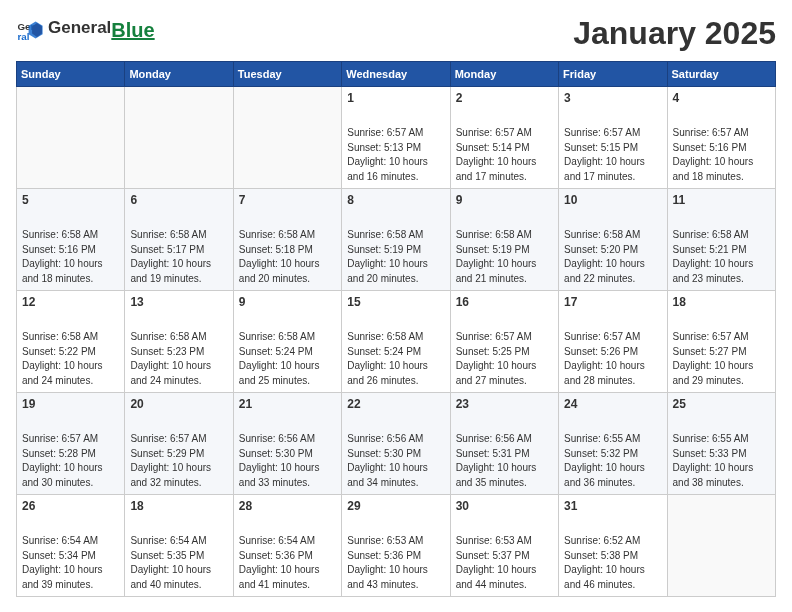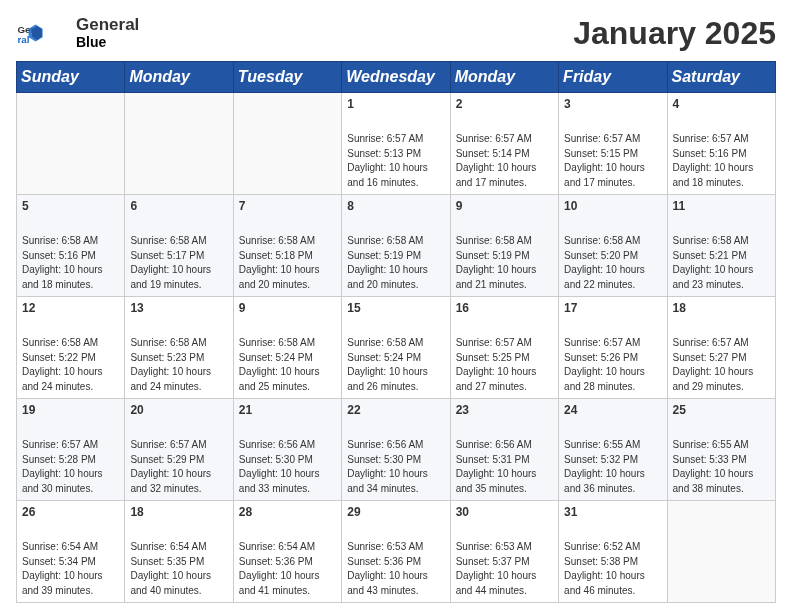--- a/index.html
+++ b/index.html
@@ -39,26 +39,25 @@
       color: #555;
     }
     .calendar {
       width: 100%;
       border-collapse: collapse;
       border: 1px solid #ccc;
     }
     .calendar th {
       background-color: #2255a4;
       color: #fff;
-      font-size: 16px;
+      font-size: 11px;
       font-weight: bold;
       padding: 6px 4px;
       text-align: left;
       border: 1px solid #1a4080;
-      font-style: italic;
     }
     .calendar td {
       vertical-align: top;
       border: 1px solid #ccc;
       padding: 4px 5px;
       font-size: 10.5px;
       color: #333;
       height: 88px;
       width: 108px;
       background: #fff;
@@ -86,23 +85,23 @@
 
 <div class="header">
   <div class="logo">
     <svg class="logo-icon" viewBox="0 0 40 40" xmlns="http://www.w3.org/2000/svg">
       <text x="2" y="20" font-size="14" font-weight="bold" fill="#333">Gene</text>
       <text x="2" y="34" font-size="14" font-weight="bold" fill="#1a6bcc">ral</text>
       <polygon points="28,8 38,14 38,26 28,32 18,26 18,14" fill="#1a6bcc" opacity="0.85"></polygon>
       <polygon points="30,10 37,15 37,25 30,30 23,25 23,15" fill="#2255a4"></polygon>
     </svg>
     <div>
-      <div style="display:flex; flex-direction:column; line-height:1.1;margin-left:28px;">
+      <div style="display:flex; flex-direction:row; line-height:1.1;">
         <span style="font-size:17px; font-weight:bold; color:#333;">General</span>
-        <span style="font-size:14px; font-weight:bold; color:#000000;">Blue</span>
+        <span style="font-size:20px; font-weight:bold; color:#15803d;text-decoration:underline;">Blue</span>
       </div>
     </div>
   </div>
   <div class="title-block">
     <div class="month-title">January 2025</div>
   </div>
 </div>
 
 <table class="calendar">
   <thead>

